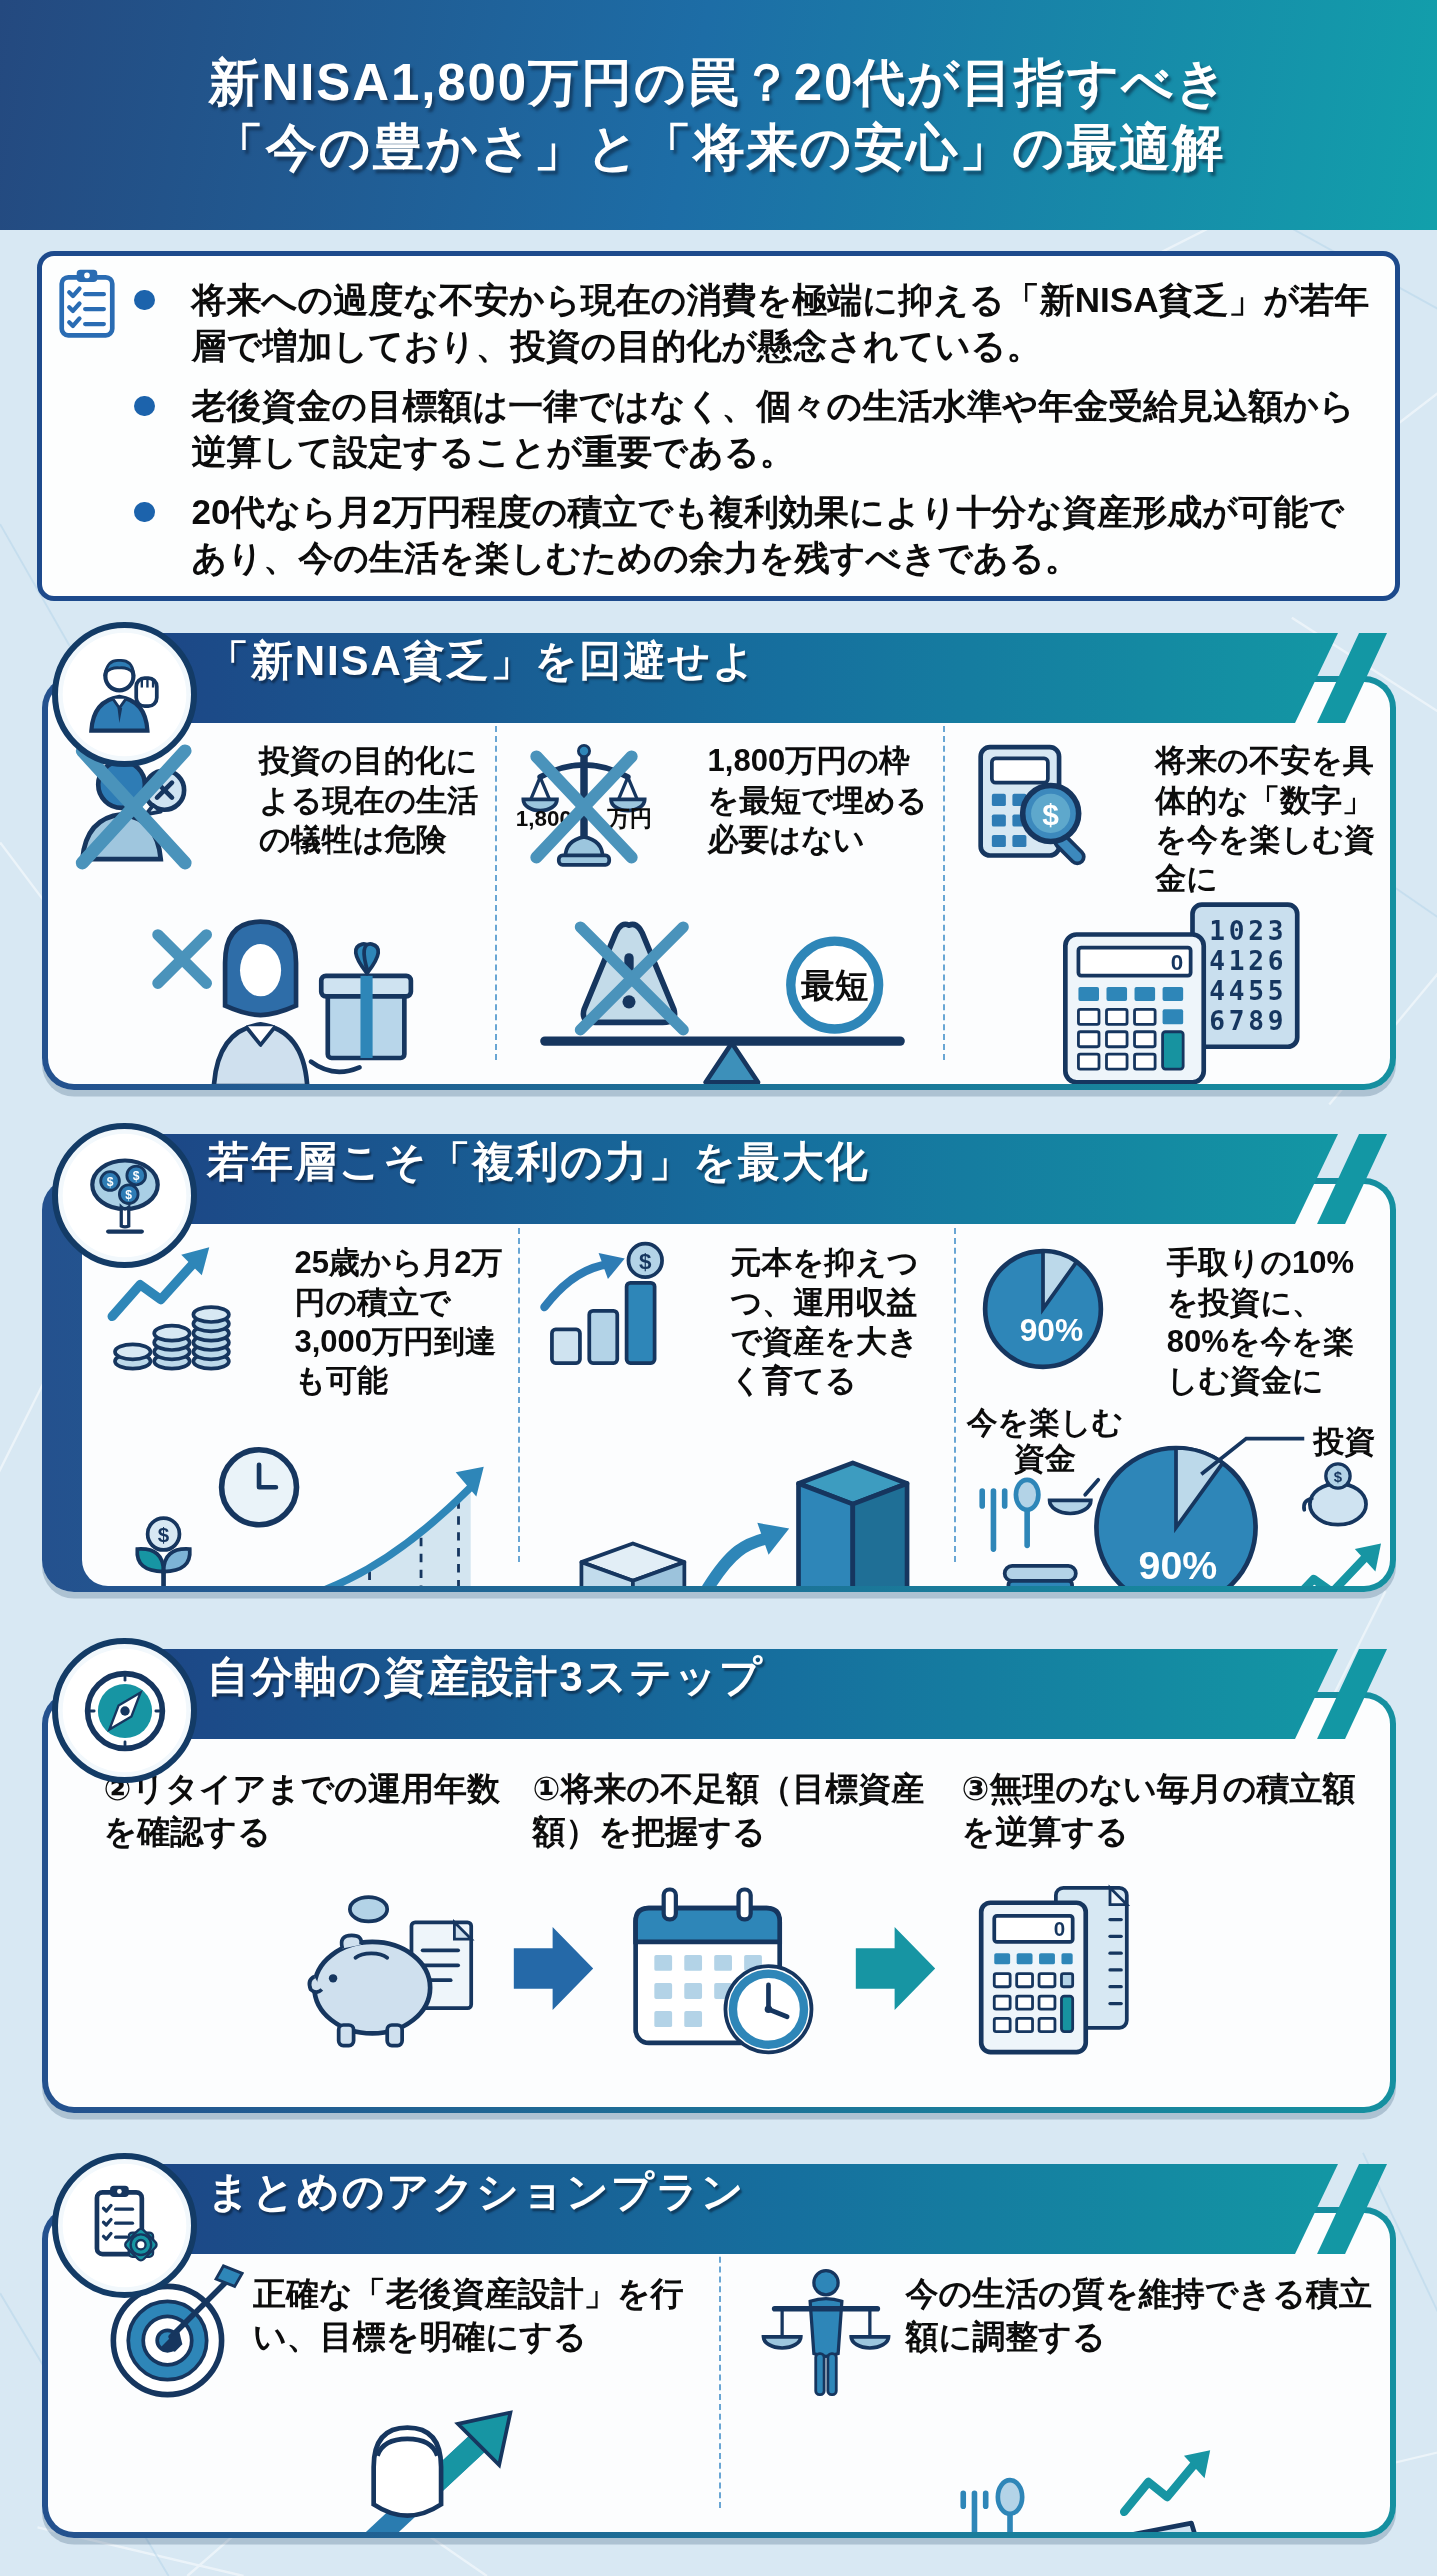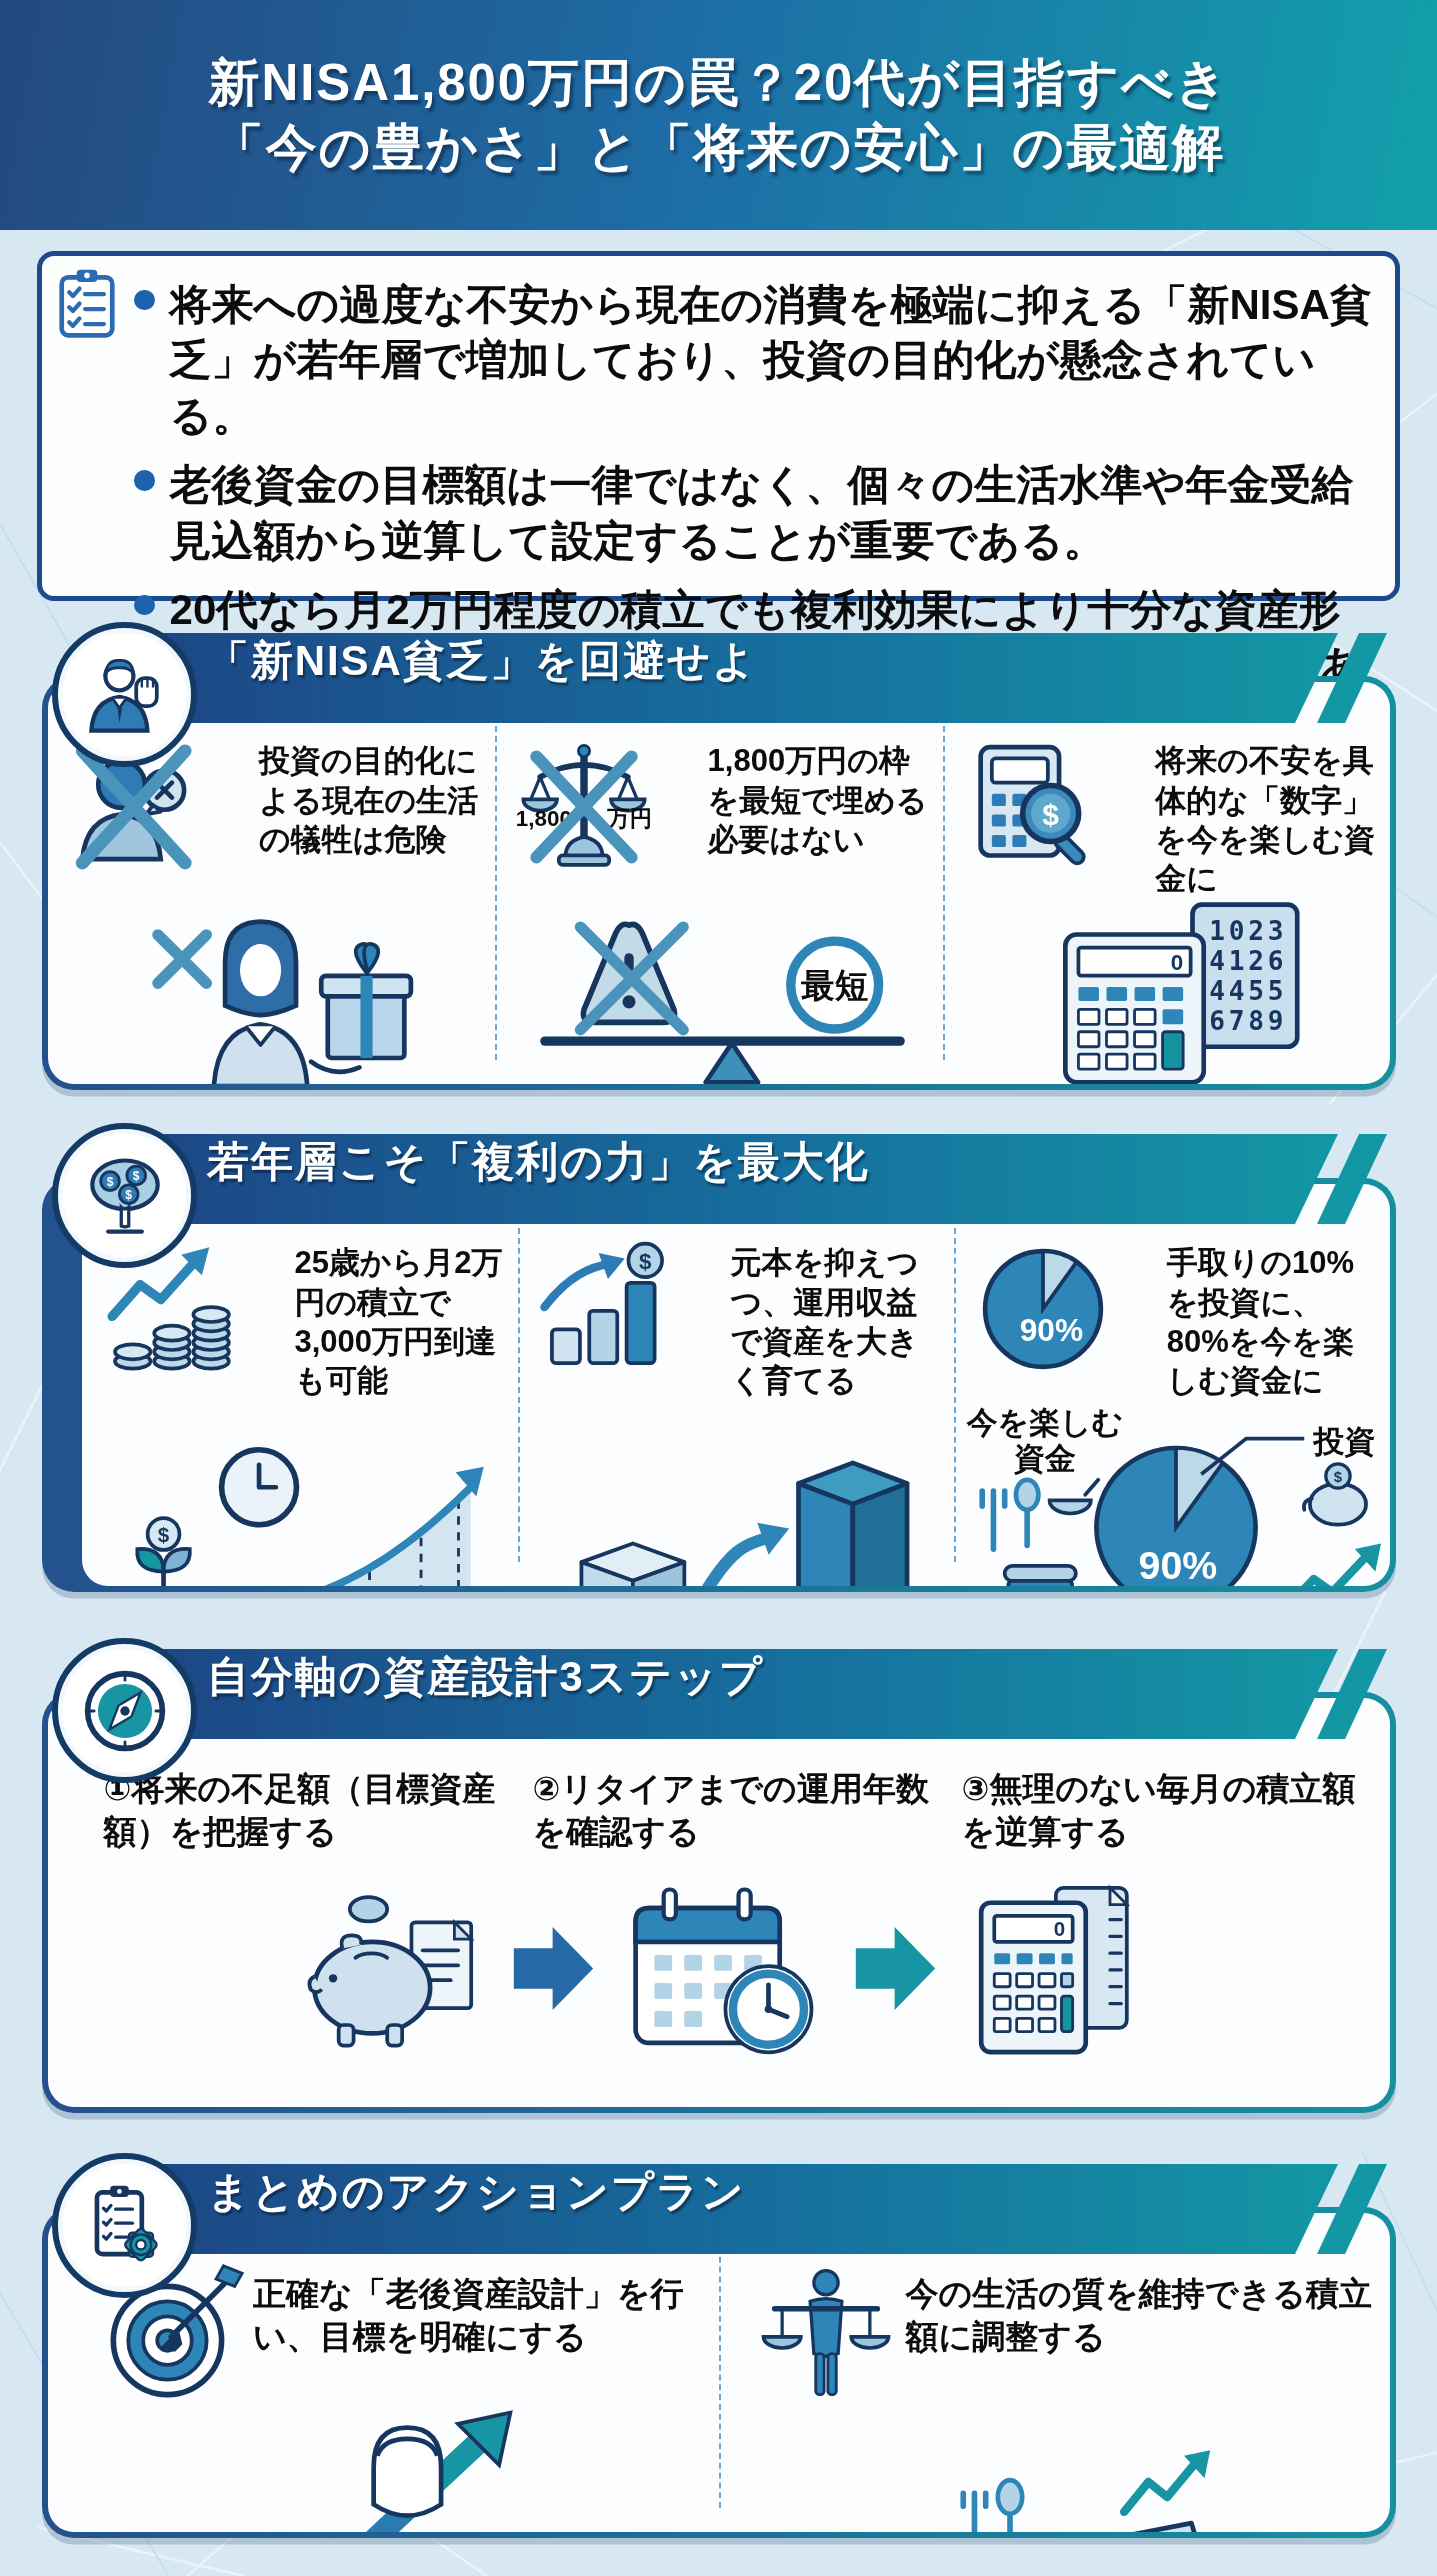--- a/index.html
+++ b/index.html
@@ -14,21 +14,21 @@
   .hero-line{color:#ffffff;font-size:51px;font-weight:800;letter-spacing:1.9px;line-height:1.2;
              text-shadow:2.8px 3.7px 2.8px rgba(8,25,50,.5);white-space:nowrap;}
 
   
   .summary-card{position:absolute;left:37px;top:251px;width:1363px;height:350px;box-sizing:border-box;
                 background:#fdfefe;border:5.6px solid #1d4a8c;border-radius:17px;}
   .summary-icon{position:absolute;left:15px;top:11.2px;}
   .summary-list{position:absolute;left:92px;top:20.6px;right:22.5px;display:flex;flex-direction:column;gap:13px;}
   .bullet{display:flex;gap:15px;}
   .bullet .dot{flex:0 0 20.6px;width:20.6px;height:20.6px;border-radius:50%;background:#1c63ac;margin-top:13px;}
-  .bullet-text{font-size:42px;font-weight:800;color:#0c0c0c;line-height:1.33;}
+  .bullet-text{font-size:35px;font-weight:800;color:#0c0c0c;line-height:1.33;margin-left:22px;}
 
   
   .section-card{position:absolute;left:42px;width:1354px;border-radius:32px;box-sizing:border-box;
                 background:linear-gradient(90deg,#24518e,#1590a0);padding:5.6px;
                 box-shadow:0 6.6px 0 rgba(22,60,95,.22);}
   .card-inner{position:relative;width:100%;height:100%;background:#fcfdfe;border-radius:26px;overflow:hidden;}
   .section-bar{position:absolute;left:110px;width:1228px;height:90px;
                background:linear-gradient(90deg,#1d4484 0%,#166f9e 55%,#1397a4 100%);
                clip-path:polygon(0 0,100% 0,calc(100% - 43px) 100%,0 100%);
                display:flex;align-items:flex-start;filter:drop-shadow(0 4.7px 4.7px rgba(20,50,90,.3));}
@@ -436,22 +436,22 @@
           <text x="50" y="49">$</text>
       </g>
       <path d="M42 58 L42 78 Q46 80 50 78 L50 58 Q46 62 42 58 Z" fill="#ffffff" stroke="#16365f" stroke-width="3.5"></path>
       <path d="M28 84 H64" stroke="#16365f" stroke-width="4.5" stroke-linecap="round"></path>
     </svg>
   </div>
 
   <section class="section-card" style="top:1692px;height:421px;">
     <div class="card-inner">
       <div class="steps-row">
+        <div class="step-text">②リタイアまでの運用年数を確認する</div>
         <div class="step-text">①将来の不足額（目標資産額）を把握する</div>
-        <div class="step-text">②リタイアまでの運用年数を確認する</div>
         <div class="step-text">③無理のない毎月の積立額を逆算する</div>
       </div>
       <div class="steps-icons">
         <span>
           <svg width="178" height="168" viewBox="0 0 190 180">
             <ellipse cx="72" cy="26" rx="20" ry="13" fill="#b3d3e7" stroke="#16365f" stroke-width="4"></ellipse>
             <rect x="118" y="40" width="64" height="92" rx="4" fill="#eef5fa" stroke="#16365f" stroke-width="4"></rect>
             <polygon points="164,40 182,58 164,58" fill="#cfe0ee" stroke="#16365f" stroke-width="3"></polygon>
             <g stroke="#16365f" stroke-width="4" stroke-linecap="round">
               <path d="M130 70 H168"></path>

